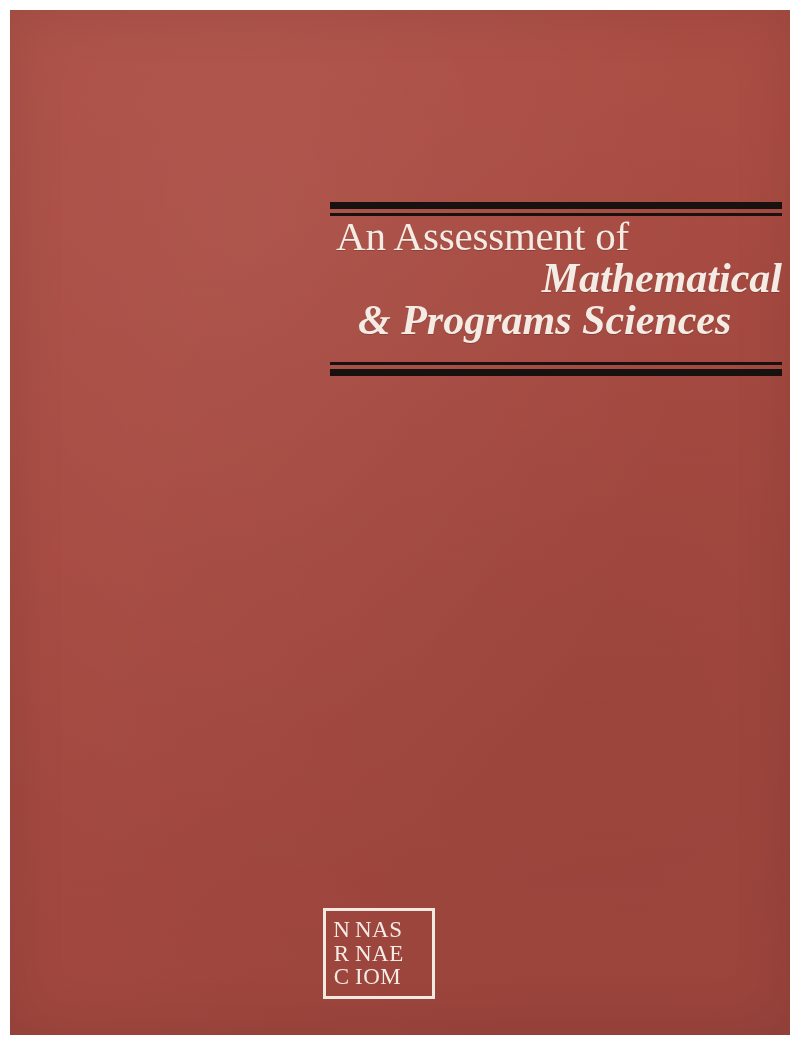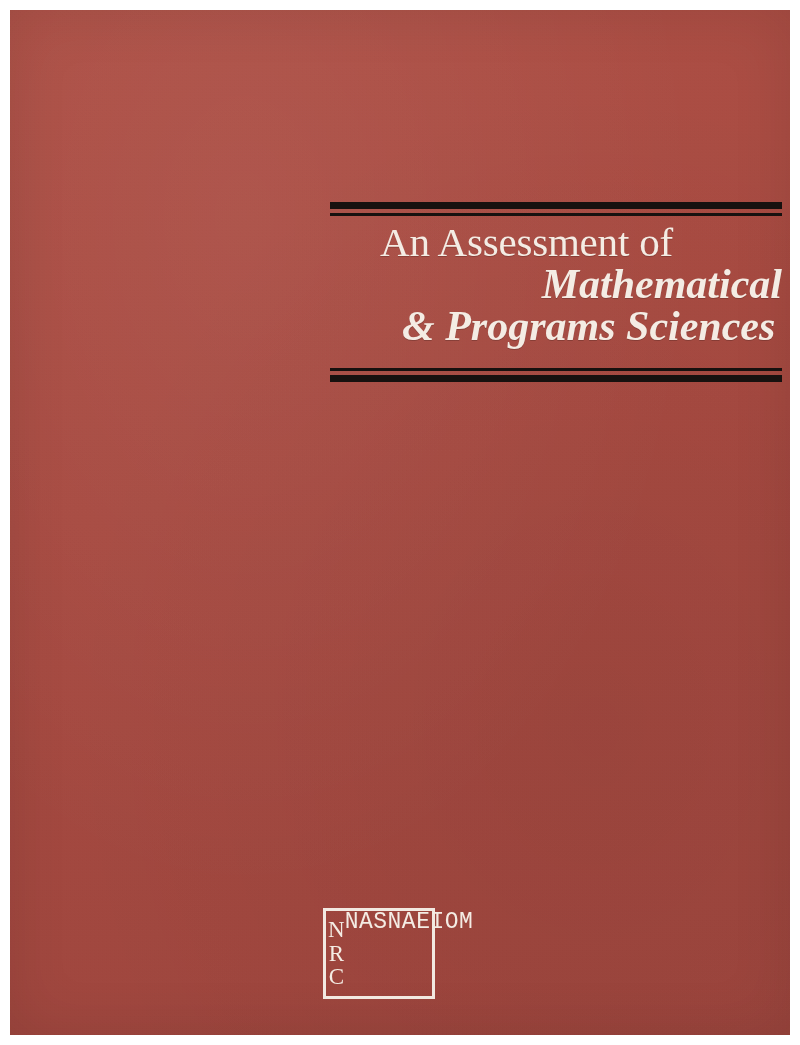--- a/index.html
+++ b/index.html
@@ -50,23 +50,22 @@
 
   .rule {
     background: #17110f;
     width: 100%;
   }
   .rule-thick { height: 7px; }
   .rule-thin  { height: 3px; }
   .rule-gap   { height: 4px; }
 
   #title-lines {
-    padding: 6px 0 14px 6px;
+    padding: 0 0 14px 6px;
     color: #f4ece4;
-    margin-left: 44px;
   }
 
   .tl {
     font-family: "Liberation Serif", serif;
     font-size: 41px;
     line-height: 0.99;
     letter-spacing: -0.2px;
     white-space: nowrap;
     text-shadow: 0 1px 0 rgba(0,0,0,0.18);
   }
@@ -111,25 +110,25 @@
     justify-content: center;
     align-items: center;
     font-size: 23px;
     line-height: 1.04;
     font-family: "Liberation Serif", serif;
     padding-left: 2px;
   }
   #logo-right {
     flex: 1;
     display: flex;
-    flex-direction: row;
+    flex-direction: column;
     justify-content: center;
     font-size: 23px;
     line-height: 1.04;
-    font-family: Liberation Mono, monospace;
+    font-family: Liberation Serif, serif;
     letter-spacing: 0.5px;
   }
 </style>
 </head>
 <body>
 
 <div id="cover">
 
   <div id="grain"></div>
 

